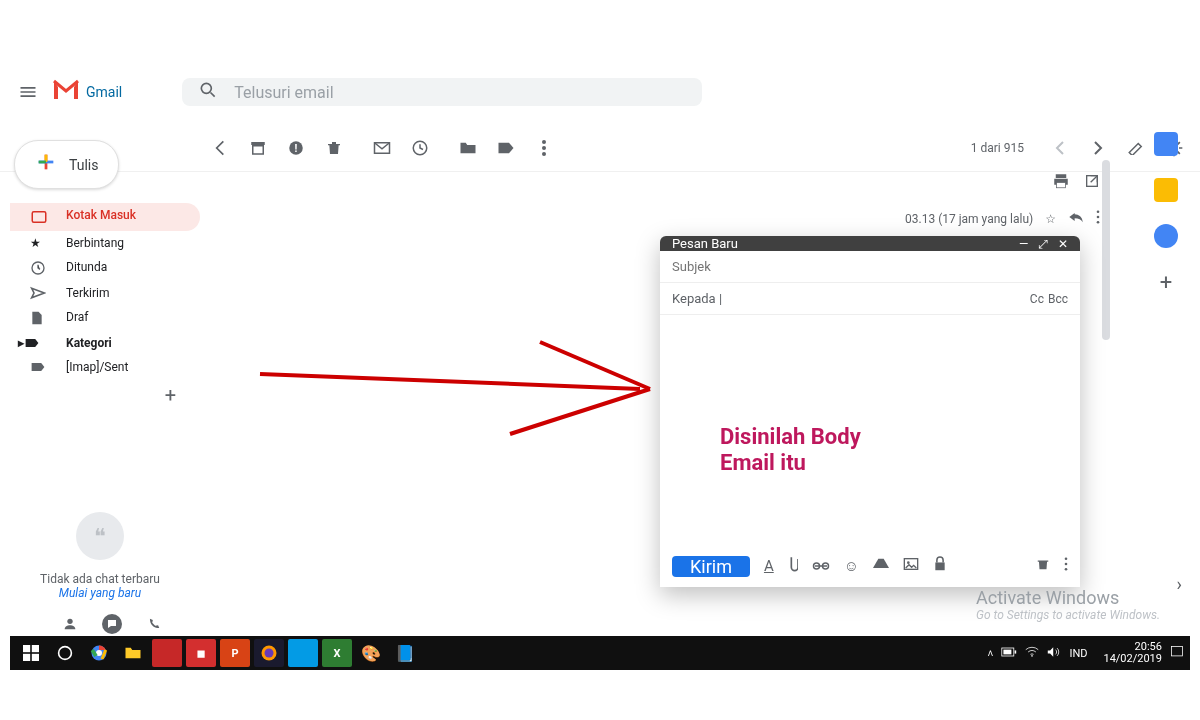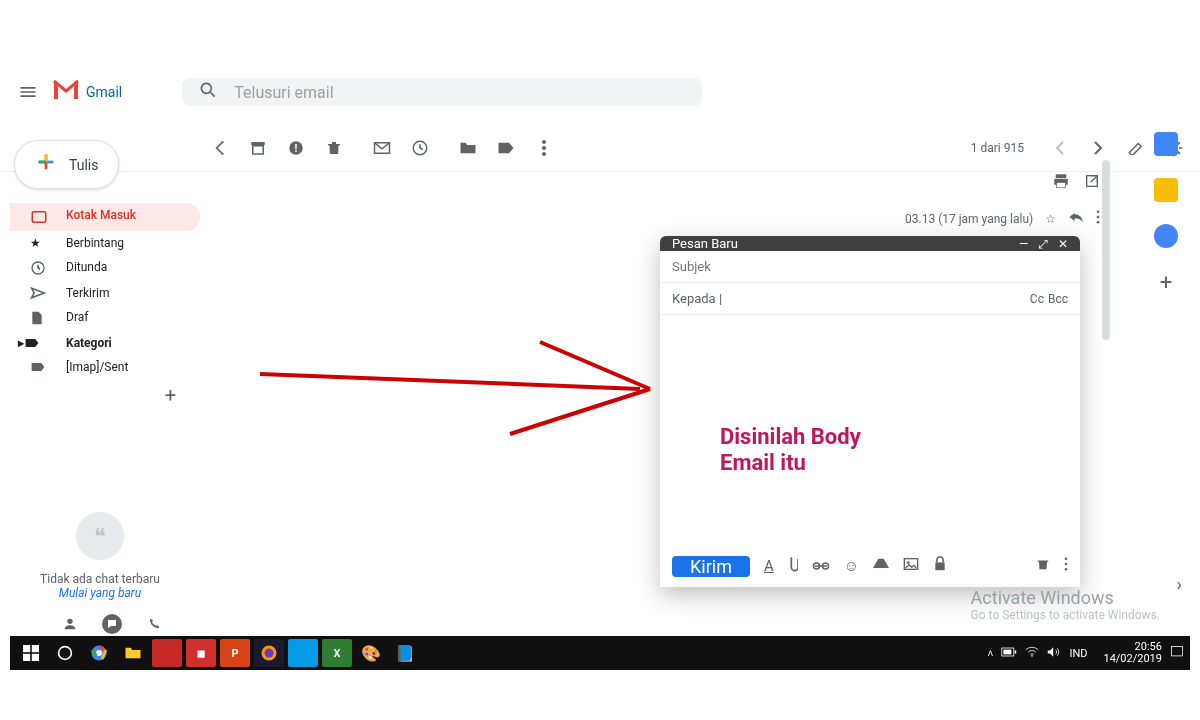--- a/index.html
+++ b/index.html
@@ -69,21 +69,21 @@
 .compose-footer .cfi { cursor: pointer; font-size: 15px; }
 .compose-footer .spacer { flex: 1; }
 
 
 .annotation { position: absolute; left: 720px; top: 376px; color: #be185d; font-family: 'Times New Roman', serif; font-size: 22px; font-weight: bold; line-height: 1.2; margin-top: 48px; }
 .arrow-svg { position: absolute; left: 250px; top: 334px; }
 
 
 .watermark { position: absolute; right: 40px; bottom: 98px; text-align: left; }
 .watermark .w1 { color: #9aa0a6; font-size: 18px; }
-.watermark .w2 { color: #bdc1c6; font-size: 12px; }
+.watermark .w2 { color: #bdc1c6; font-size: 12px; font-style: italic; }
 .watermark-caret { position: absolute; right: 18px; bottom: 126px; color: #5f6368; font-size: 18px; cursor: pointer; }
 
 
 .fake-scroll { position: absolute; right: 90px; top: 160px; width: 8px; height: 180px; background: #dadce0; border-radius: 4px; }
 
 
 .taskbar { position: absolute; left: 10px; right: 10px; bottom: 50px; height: 34px; background: #101010; display: flex; align-items: center; padding: 0 6px; }
 .taskbar .tb { width: 30px; height: 28px; margin-right: 4px; display: flex; align-items: center; justify-content: center; border-radius: 2px; cursor: pointer; font-size: 16px; }
 .taskbar .sp { flex: 1; }
 .taskbar .tray { display: flex; align-items: center; gap: 8px; color: #fff; font-size: 11px; }

